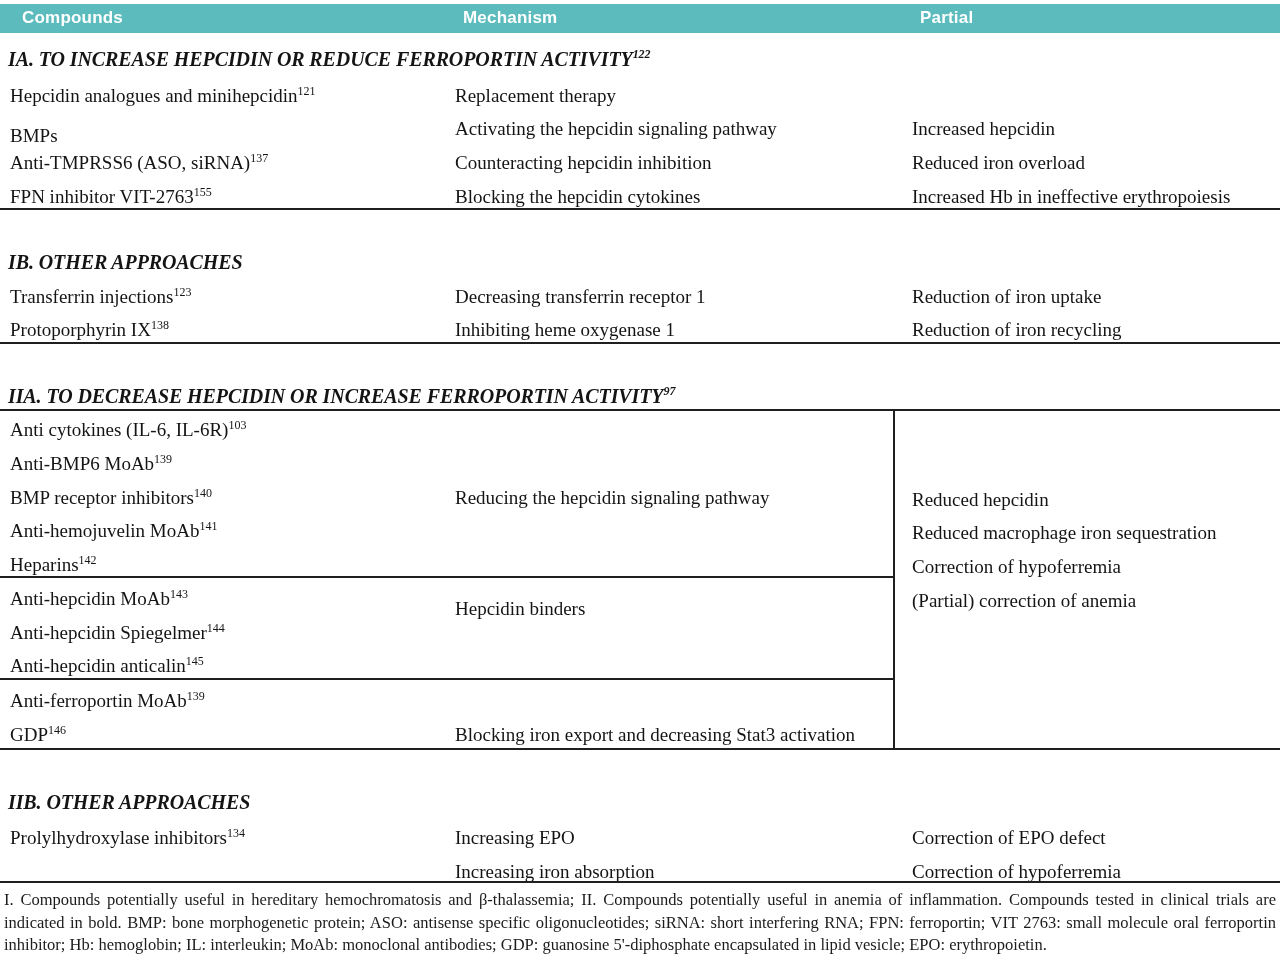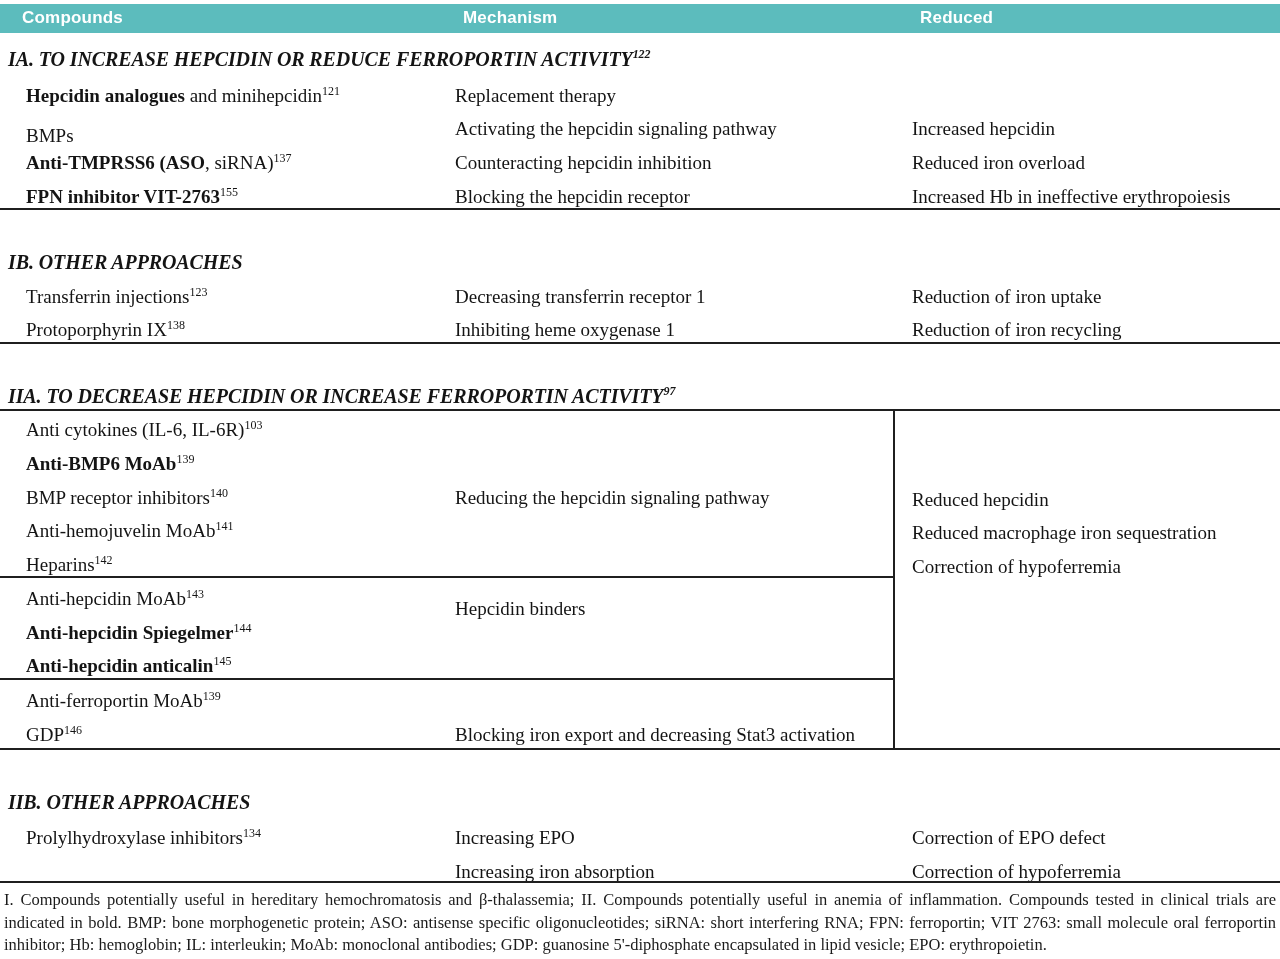--- a/index.html
+++ b/index.html
@@ -49,49 +49,49 @@
   .vline{
     position:absolute;left:893px;top:411px;width:2px;height:337px;
     background:var(--line,#1f1f1f);
   }
   .footnote{
     position:absolute;left:4px;top:889px;width:1272px;
     font-size:16.5px;line-height:22.6px;
     text-align:justify;
     color:#1b1b1b;
   }
-  b{font-weight:bold;margin-left:16px;}
+  b{font-weight:normal;}
 </style>
 </head>
 <body>
 
 <div class="page">
 
   <div class="header-bar">
     <span class="hcol" style="left:14px">Compounds</span>
     <span class="hcol" style="left:455px">Mechanism</span>
-    <span class="hcol" style="left:912px">Reduced</span>
+    <span class="hcol" style="left:912px">Partial</span>
   </div>
 
   <div class="sec-heading" style="top:48px"><span>IA. TO INCREASE HEPCIDIN OR REDUCE FERROPORTIN ACTIVITY</span><sup>122</sup></div>
 
   <span class="cell c1" style="top:84px"><b>Hepcidin analogues</b><span> and minihepcidin</span><sup>121</sup></span>
   <span class="cell c2" style="top:84px">Replacement therapy</span>
   <span class="cell c3" style="top:84px"></span>
 
   <span class="cell c1" style="top:124px"><b></b><span>BMPs</span><sup></sup></span>
   <span class="cell c2" style="top:117px">Activating the hepcidin signaling pathway</span>
   <span class="cell c3" style="top:117px">Increased hepcidin</span>
 
   <span class="cell c1" style="top:151px"><b>Anti-TMPRSS6 (ASO</b><span>, siRNA)</span><sup>137</sup></span>
   <span class="cell c2" style="top:151px">Counteracting hepcidin inhibition</span>
   <span class="cell c3" style="top:151px">Reduced iron overload</span>
 
   <span class="cell c1" style="top:185px"><b>FPN inhibitor VIT-2763</b><span></span><sup>155</sup></span>
-  <span class="cell c2" style="top:185px">Blocking the hepcidin receptor</span>
+  <span class="cell c2" style="top:185px">Blocking the hepcidin cytokines</span>
   <span class="cell c3" style="top:185px">Increased Hb in ineffective erythropoiesis</span>
 
   <div class="hline" style="top:208px"></div>
 
   <div class="sec-heading" style="top:251px"><span>IB. OTHER APPROACHES</span><sup></sup></div>
 
   <span class="cell c1" style="top:285px"><b></b><span>Transferrin injections</span><sup>123</sup></span>
   <span class="cell c2" style="top:285px">Decreasing transferrin receptor 1</span>
   <span class="cell c3" style="top:285px">Reduction of iron uptake</span>
 
@@ -122,20 +122,21 @@
 
   <div class="hline partial" style="top:678px"></div>
 
   <span class="cell c1" style="top:689px"><b></b><span>Anti-ferroportin MoAb</span><sup>139</sup></span>
   <span class="cell c1" style="top:723px"><b></b><span>GDP</span><sup>146</sup></span>
   <span class="cell c2" style="top:723px">Blocking iron export and decreasing Stat3 activation</span>
 
   <span class="cell c3" style="top:488px">Reduced hepcidin</span>
   <span class="cell c3" style="top:521px">Reduced macrophage iron sequestration</span>
   <span class="cell c3" style="top:555px">Correction of hypoferremia</span>
+  <span class="cell c3" style="top:589px">(Partial) correction of anemia</span>
 
   <div class="hline" style="top:748px"></div>
 
   <div class="sec-heading" style="top:791px"><span>IIB. OTHER APPROACHES</span><sup></sup></div>
 
   <span class="cell c1" style="top:826px"><b></b><span>Prolylhydroxylase inhibitors</span><sup>134</sup></span>
   <span class="cell c2" style="top:826px">Increasing EPO</span>
   <span class="cell c3" style="top:826px">Correction of EPO defect</span>
 
   <span class="cell c2" style="top:860px">Increasing iron absorption</span>

